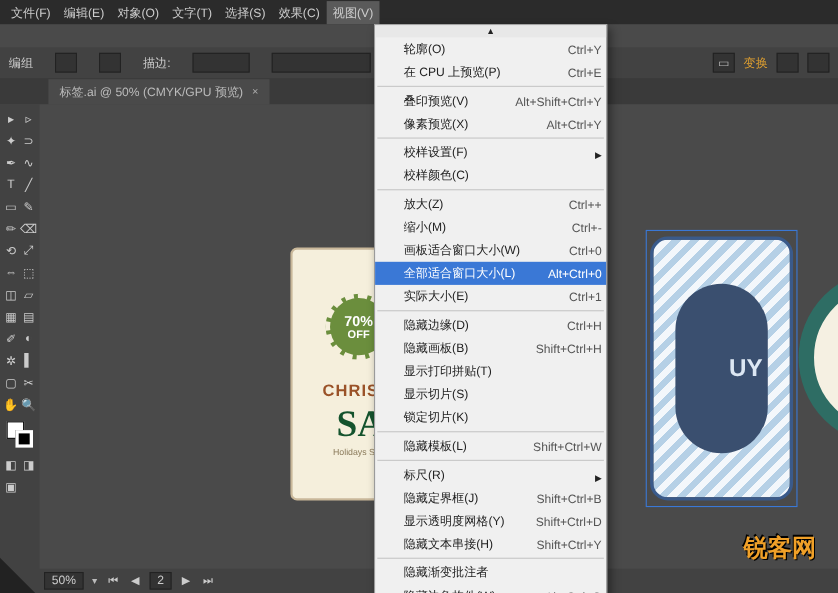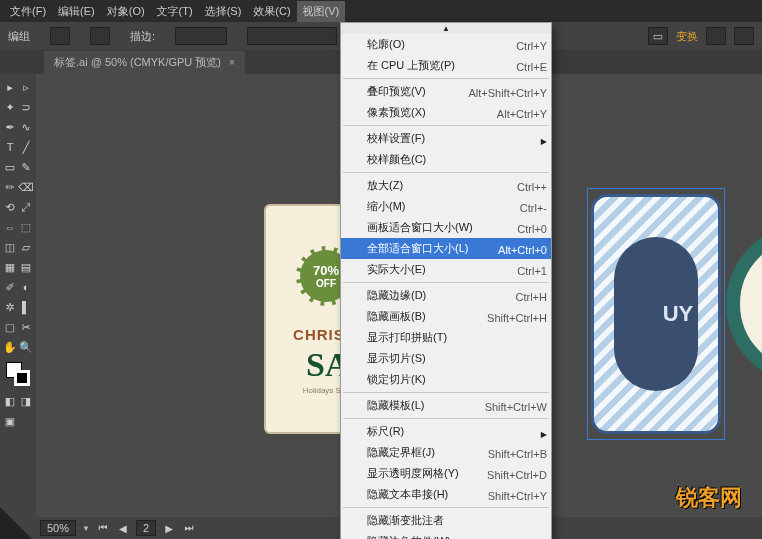--- a/index.html
+++ b/index.html
@@ -1,20 +1,20 @@
 <!DOCTYPE html>
 <html><head>
 <meta charset="utf-8">
 <style>
 * { margin: 0; padding: 0; box-sizing: border-box; font-family: "Microsoft YaHei", sans-serif; }
 body { background: #4a4a4a; width: 762px; height: 539px; overflow: hidden; position: relative; }
 .menubar { background: #2b2b2b; height: 22px; display: flex; align-items: center; padding: 0 4px; color: #ccc; font-size: 11px; }
 .menubar-item { padding: 3px 6px; cursor: default; }
 .menubar-item.active { background: #5a5a5a; }
-.controlbar { background: #424242; height: 28px; display: flex; align-items: center; padding: 0 8px; color: #bbb; font-size: 11px; gap: 20px; }
+.controlbar { background: #424242; height: 28px; display: flex; align-items: center; padding: 0 8px; color: #bbb; font-size: 11px; gap: 20px; margin-top: 21px; }
 .control-label { color: #ccc; }
 .control-dropdown { background: #333; border: 1px solid #222; padding: 1px 18px 1px 6px; color: #aaa; font-size: 11px; height: 18px; min-width: 52px; display: inline-block; position: relative; }
 .control-btn { width: 20px; height: 18px; background: #333; border: 1px solid #222; display: inline-flex; align-items: center; justify-content: center; }
 .control-right { margin-left: auto; display: flex; gap: 8px; align-items: center; }
 .tx-btn { color: #e0a030; font-size: 11px; }
 .tabbar { background: #3a3a3a; height: 24px; display: flex; align-items: center; padding-left: 44px; color: #bbb; font-size: 11px; }
 .doc-tab { background: #4a4a4a; padding: 4px 10px; display: flex; align-items: center; gap: 8px; }
 .tab-close { font-size: 10px; color: #aaa; }
 .workspace { display: flex; height: calc(539px - 22px - 28px - 24px - 22px); }
 .toolbox { width: 36px; background: #424242; display: flex; flex-direction: column; padding: 4px 2px; gap: 2px; }

